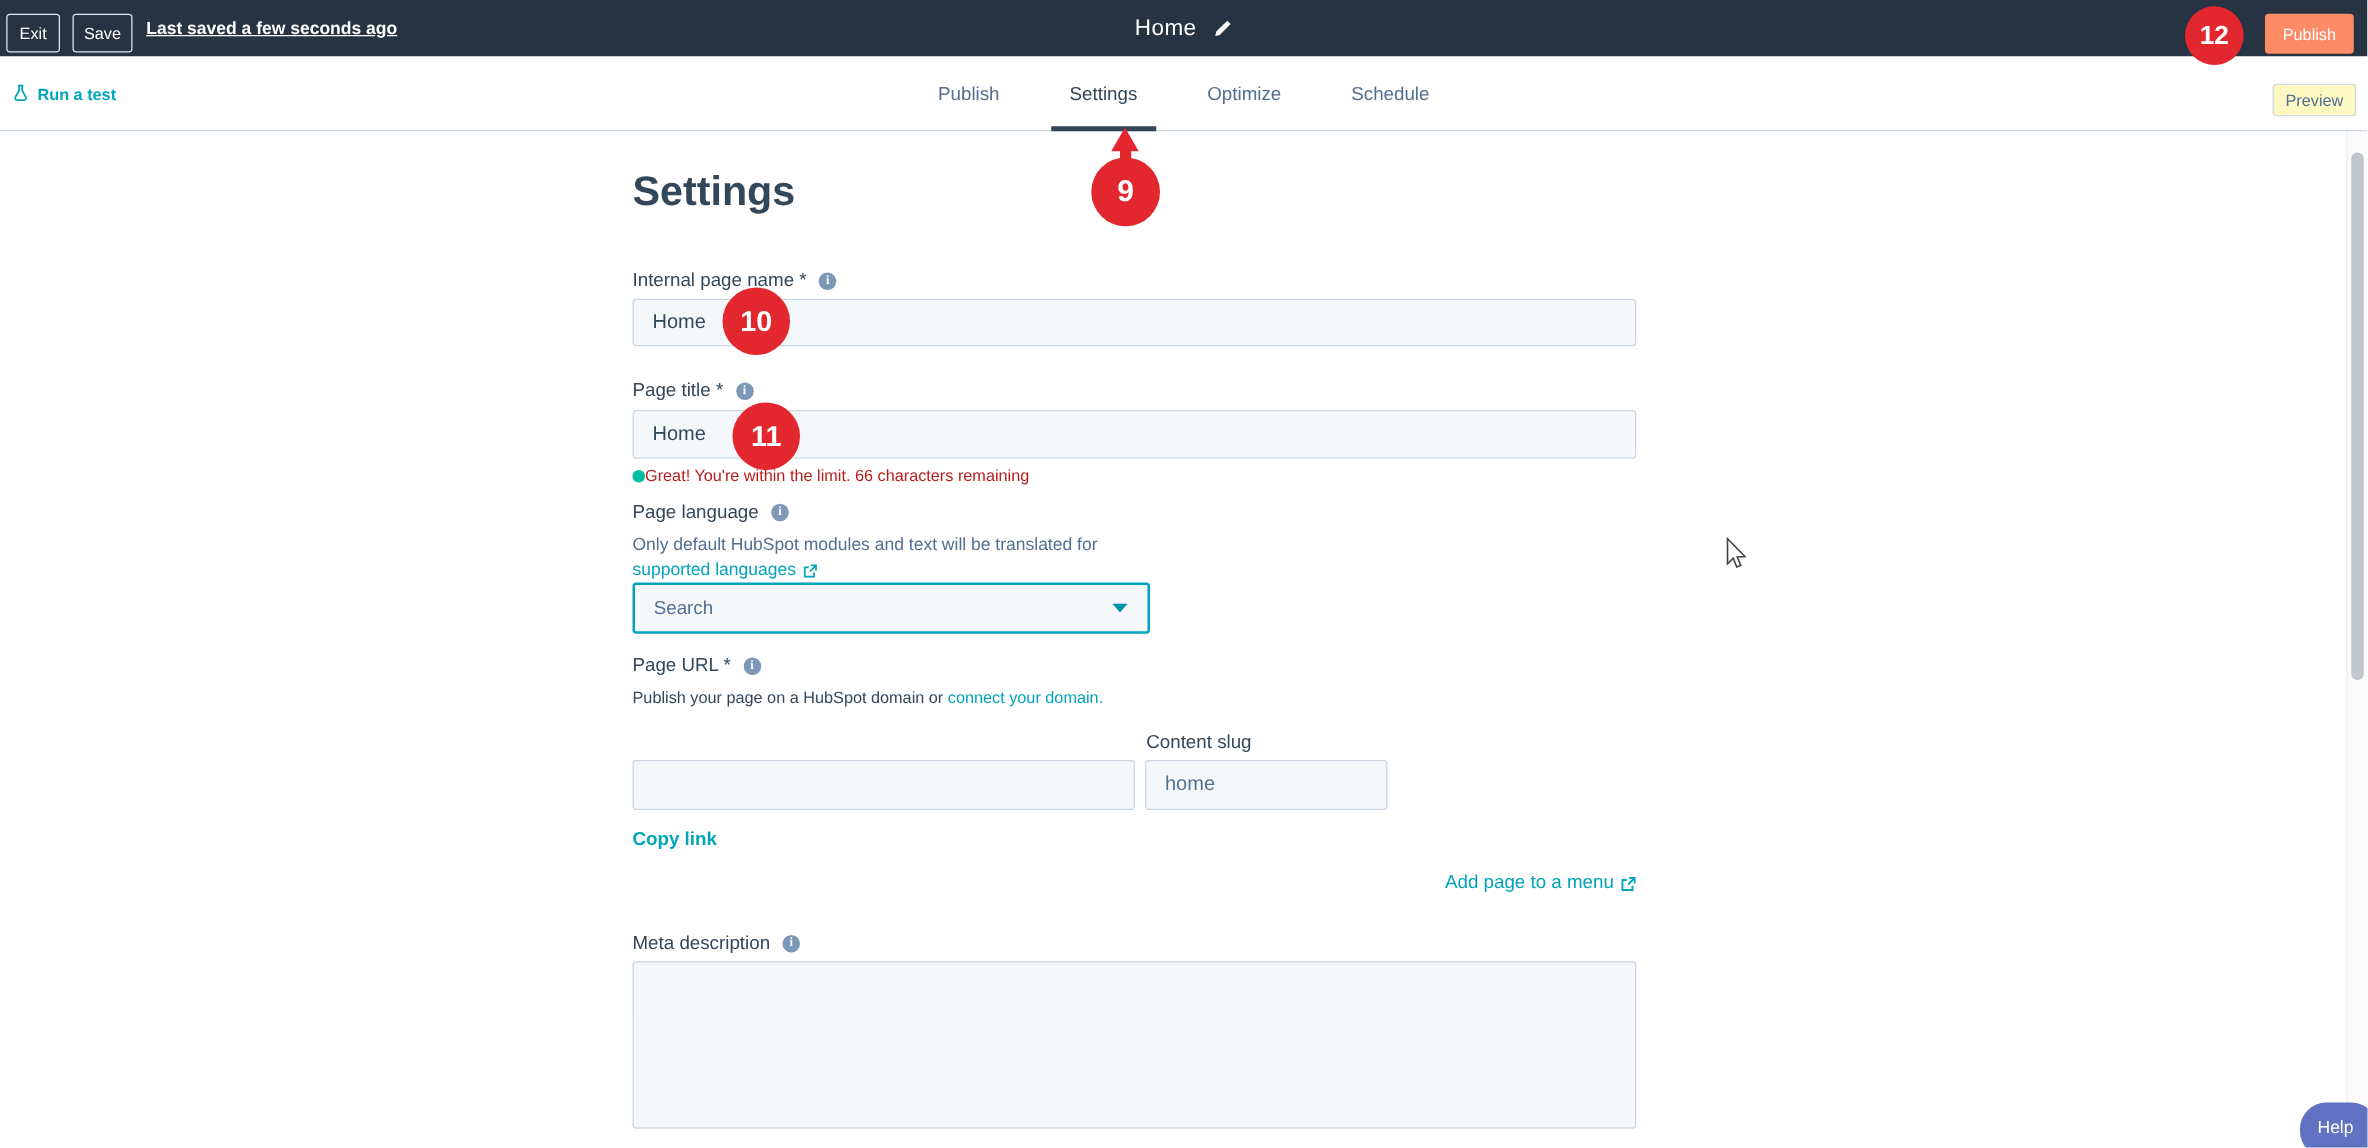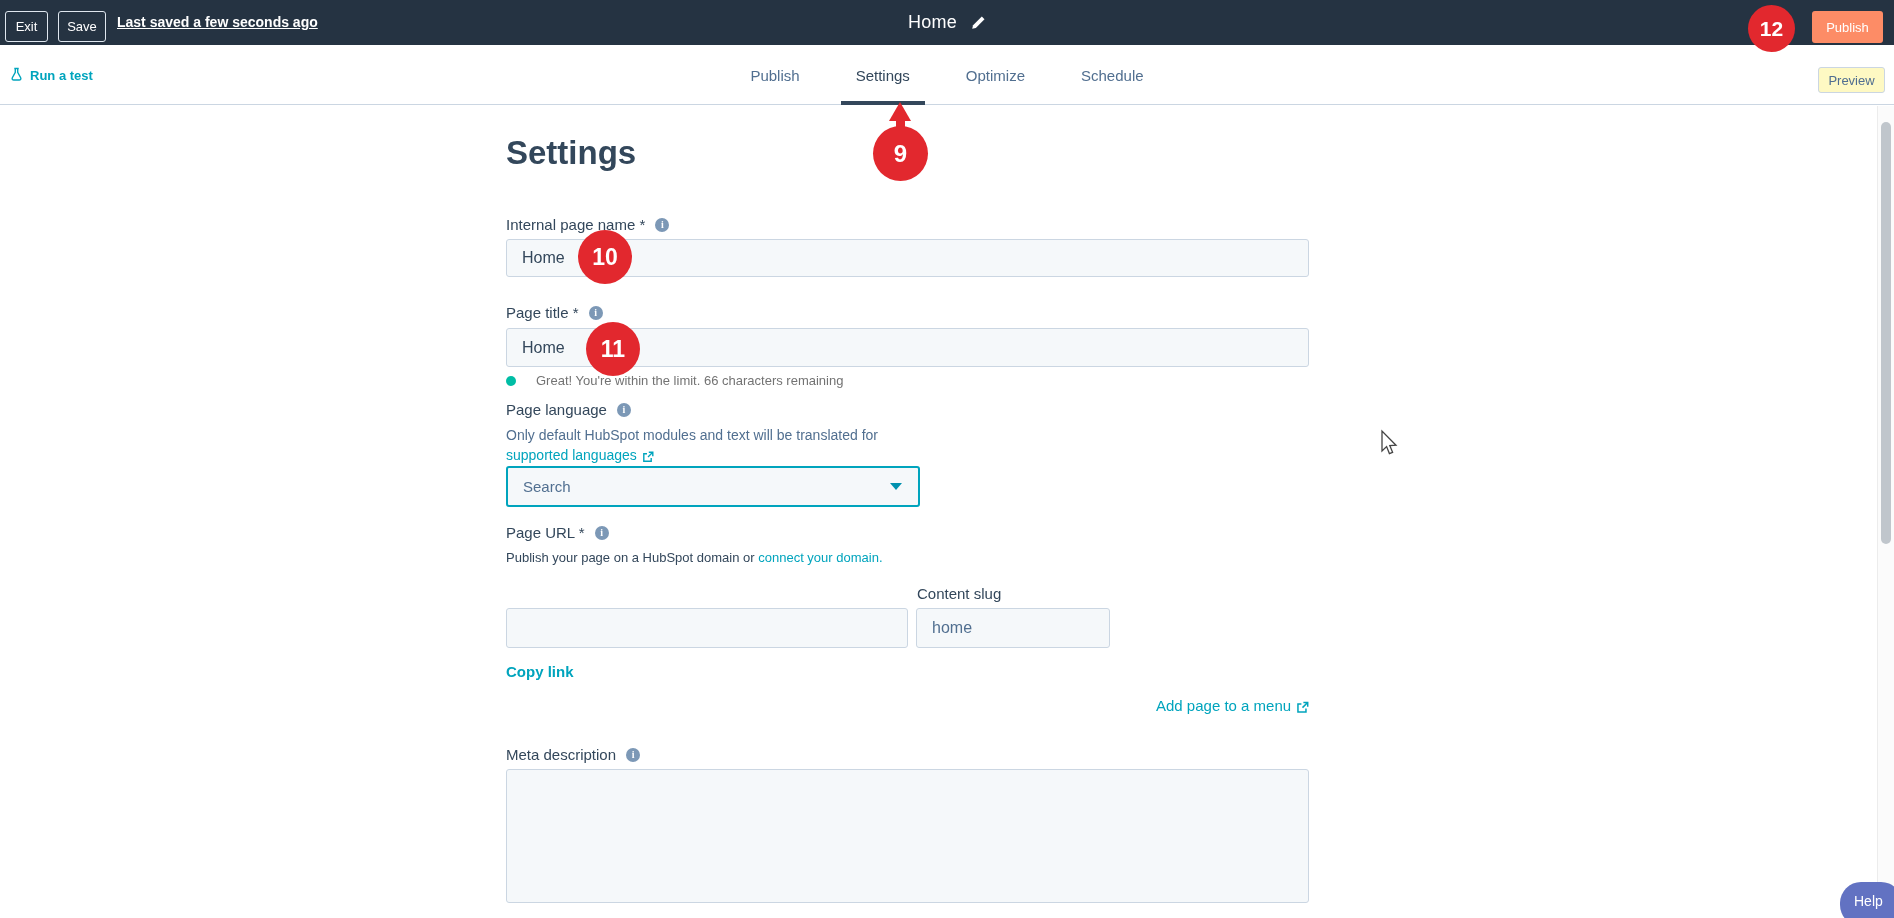--- a/index.html
+++ b/index.html
@@ -51,22 +51,22 @@
   .scroll-thumb { position:absolute; left:3px; top:16px; width:10px; height:422px; background:#c0c6cc; border-radius:5px; }
 
   
   .h1 { position:absolute; left:506px; top:134px; font-size:33px; font-weight:bold; color:#33475b; }
   .field-label { position:absolute; display:flex; align-items:center; gap:10px; font-size:15px; color:#33475b; }
   .info-icon { width:14px; height:14px; border-radius:50%; background:#7c98b6; color:#fff; font-size:10px;
                font-weight:bold; display:inline-flex; align-items:center; justify-content:center;
                font-family:"Liberation Serif",serif; cursor:pointer; }
   .text-input { position:absolute; background:#f5f8fa; border:1px solid #cbd6e2; border-radius:3px;
                 font-size:16px; color:#33475b; padding:0 15px; font-family:"Liberation Sans",sans-serif; }
-  .status-row { position:absolute; left:506px; top:373px; display:flex; align-items:center; gap:20px;
-                font-size:13px; color:#737373; }
+  .status-row { position:absolute; left:506px; top:373px; display:flex; align-items:center; gap:0;
+                font-size:13px; color:#b91c1c; }
   .dot { width:10px; height:10px; border-radius:50%; background:#00bda5; }
   .helper { position:absolute; font-size:14px; color:#516f90; }
   .teal-link { color:#00a4bd; cursor:pointer; display:inline-flex; align-items:flex-end; gap:5px; }
   .select { position:absolute; left:506px; top:466px; width:414px; height:41px; background:#f5f8fa;
             border:2px solid #00a4bd; border-radius:3px; display:flex; align-items:center; cursor:pointer; }
   .select-value { padding-left:15px; font-size:15px; color:#516f90; flex:1; }
   .caret { width:0; height:0; border-left:6px solid transparent; border-right:6px solid transparent;
            border-top:7px solid #0091ae; margin-right:16px; }
   .url-helper { position:absolute; left:506px; top:550px; font-size:13px; color:#33475b; }
   .copy-link { position:absolute; left:506px; top:663px; font-size:15px; font-weight:bold; }

